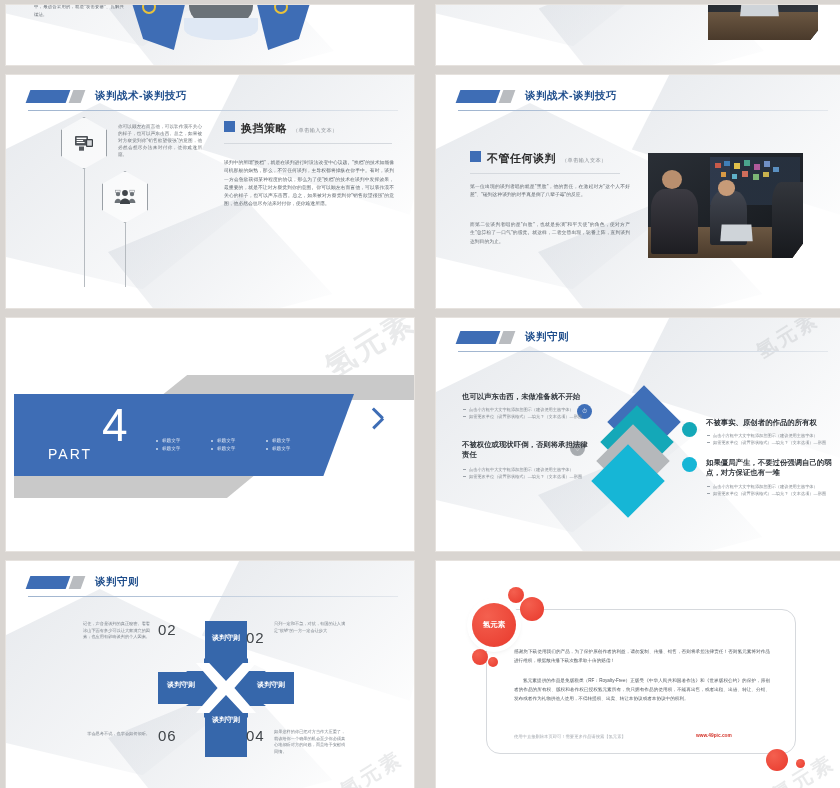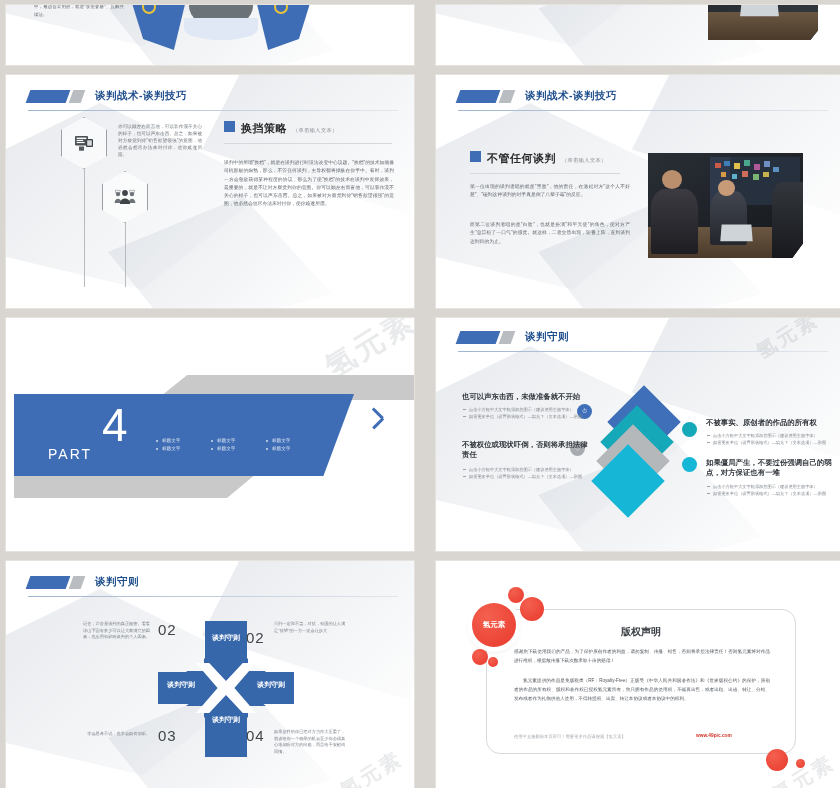--- a/index.html
+++ b/index.html
@@ -433,39 +433,38 @@
       <div class="arrtxt" style="left:90px;top:65px;width:50px;">谈判守则</div>
     </div>
 
     <div class="ctxt" style="left:76px;top:60px;width:68px;text-align:right;">记住，声音是谈判的真正秘密。看看冰山下面有多少可以让大家满意的因素；也应用有影响谈判的个人因素。</div>
     <div class="cnum" style="left:152px;top:60px;">02</div>
 
     <div class="cnum" style="left:240px;top:60px;margin-top:8px;">02</div>
     <div class="ctxt" style="left:268px;top:60px;width:72px;">只列一定和不急，对抗，有国的让人满足"欲望"的一方一定会让步大</div>
 
     <div class="ctxt" style="left:76px;top:170px;width:68px;text-align:right;">学会思考不说，也学会如何倾听。</div>
-    <div class="cnum" style="left:152px;top:166px;">03</div>
+    <div class="cnum" style="left:152px;top:166px;">06</div>
 
     <div class="cnum" style="left:240px;top:166px;">04</div>
     <div class="ctxt" style="left:268px;top:168px;width:74px;">如果这样的你已把对方当作大压重了，就该给你一个确果的机会至少你必须真心地倾听对方的问题，而且给予安慰或同情。</div>
   </div>
 
   <div class="slide">
     <div class="wm sm" style="right:6px;bottom:2px;">氢元素</div>
 
     <div class="cp-card" style="left:50px;top:48px;width:310px;height:145px;"></div>
 
     <div class="dot" style="left:72px;top:26px;width:16px;height:16px;"></div>
     <div class="dot" style="left:84px;top:36px;width:24px;height:24px;"></div>
     <div class="cp-logo" style="left:36px;top:42px;width:44px;height:44px;">氢元素</div>
     <div class="dot" style="left:36px;top:88px;width:16px;height:16px;"></div>
     <div class="dot" style="left:52px;top:96px;width:10px;height:10px;"></div>
     <div class="dot" style="left:330px;top:188px;width:22px;height:22px;"></div>
     <div class="dot" style="left:360px;top:198px;width:9px;height:9px;"></div>
 
-    <div class="cp-h" style="left:50px;top:64px;width:310px;">版权声明</div>
     <div class="cp-p" style="left:78px;top:86px;width:256px;">感谢您下载使用我们的产品，为了保护原创作者的利益，请勿复制、传播、销售，否则将承担法律责任！否则氢元素将对作品进行维权，根据散传播下载次数承取十倍的赔偿！</div>
     <div class="cp-p" style="left:78px;top:115px;width:256px;text-indent:9px;">氢元素提供的作品是免版税类（RF：Royalty-Free）正版受《中华人民共和国著作法》和《世界版权公约》的保护，原创者的作品的所有权、版权和著作权已授权氢元素所有，您只拥有作品的使用权，不能再出售，或者出租、出借、转让、分销、发布或者作为礼物供他人使用，不得转授权、出卖、转让本协议或者本协议中的权利。</div>
     <div class="cp-f" style="left:78px;top:173px;">使用中直接删除本页即可！需要更多作品请搜索【氢元素】</div>
     <div class="cp-url" style="left:260px;top:172px;">www.49pic.com</div>
   </div>
 
 </div>
 
 </body></html>

